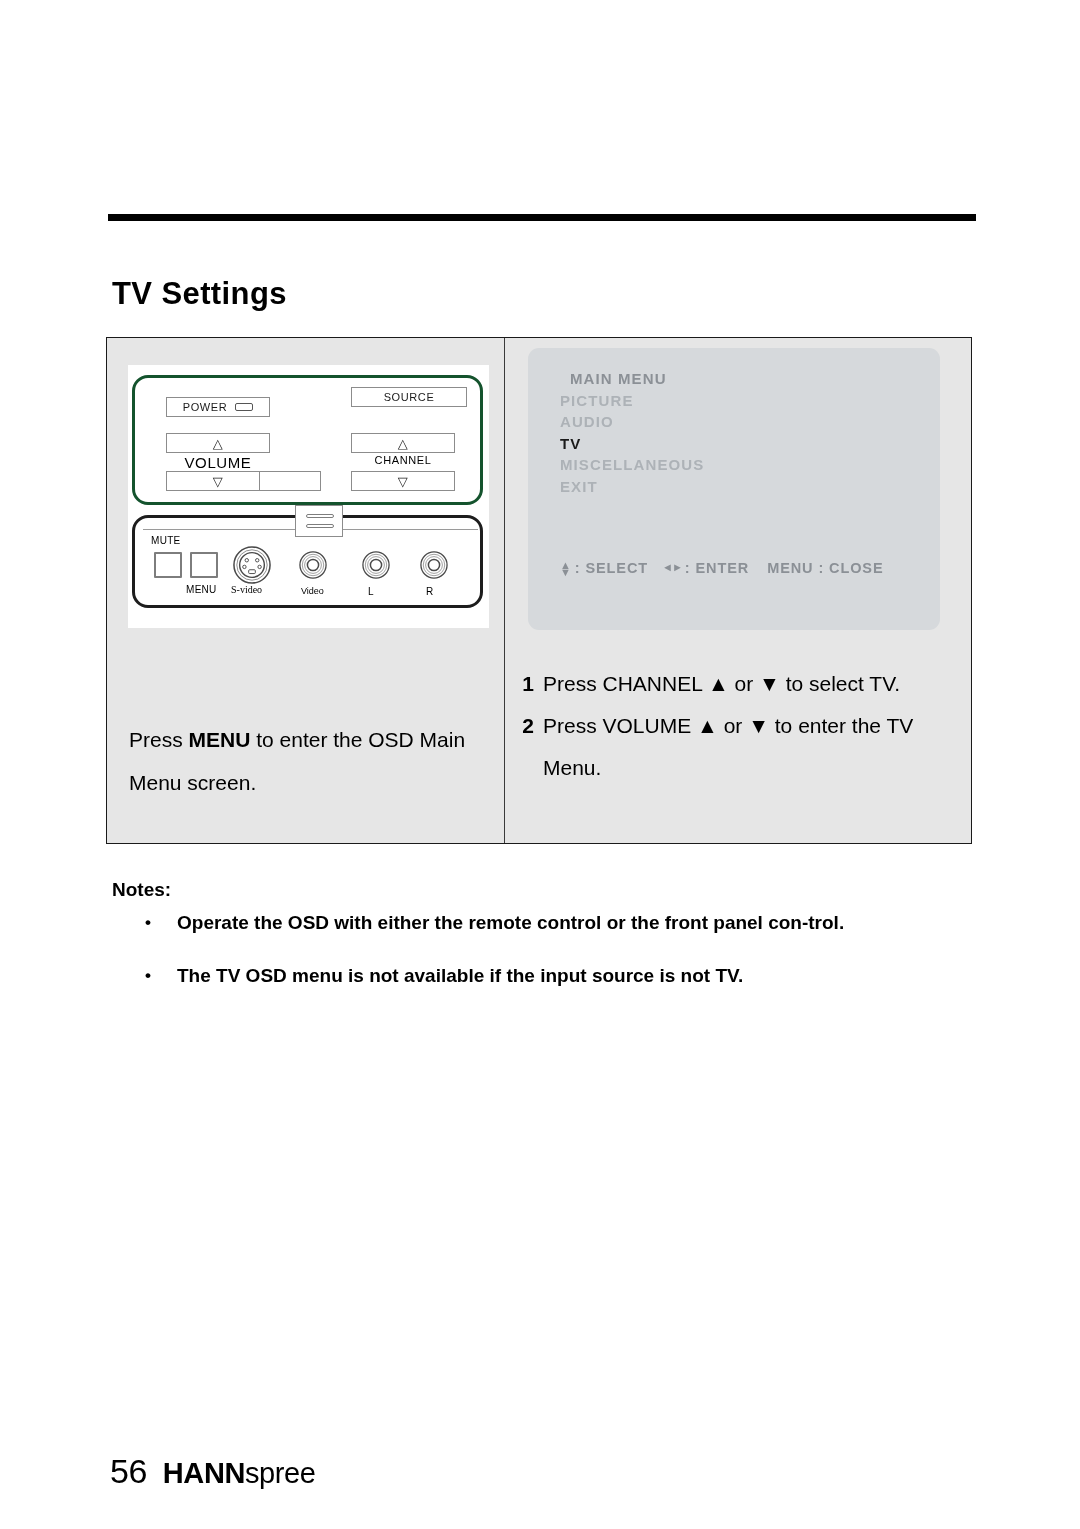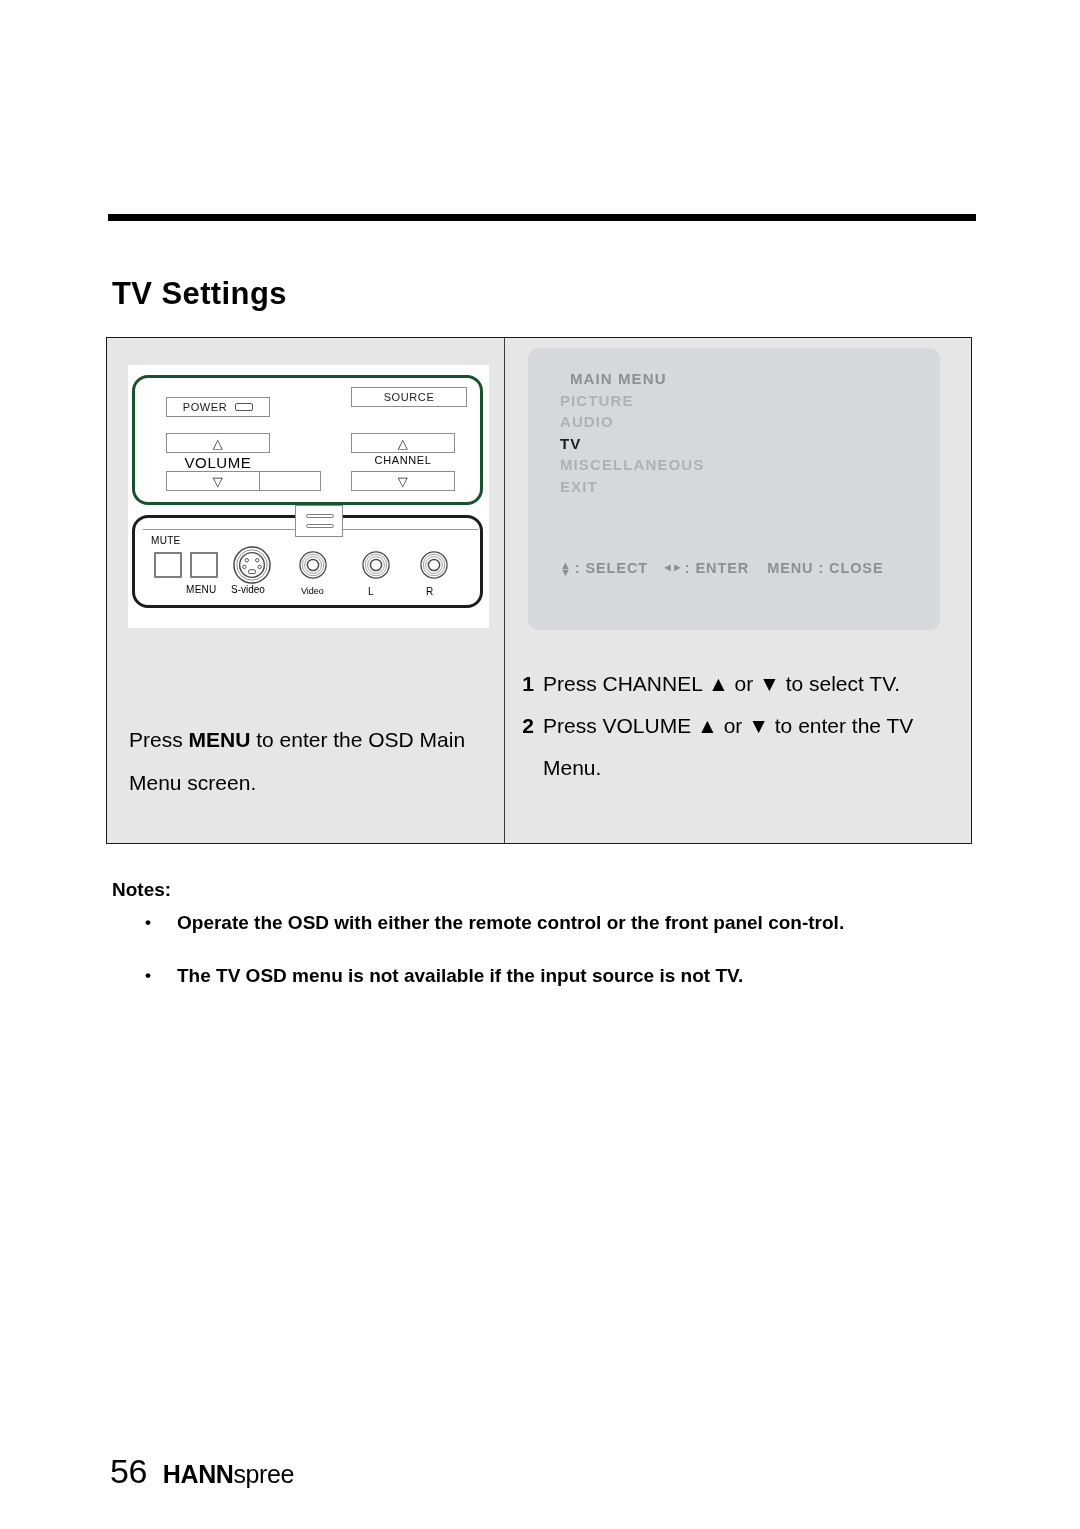--- a/index.html
+++ b/index.html
@@ -201,20 +201,21 @@
   .lbl-menu {
     position: absolute;
     left: 51px; top: 66px;
     font-size: 10px;
     letter-spacing: 0.3px;
   }
   .lbl-svideo {
     position: absolute;
     left: 96px; top: 66px;
     font-size: 10px;
+    font-family: Liberation Serif, serif;
   }
   .lbl-video {
     position: absolute;
     left: 166px; top: 68px;
     font-size: 9px;
   }
   .lbl-l {
     position: absolute;
     left: 233px; top: 68px;
     font-size: 10px;
@@ -371,21 +372,21 @@
     display: flex;
     align-items: baseline;
   }
   .footer-page {
     font-size: 34px;
     font-weight: normal;
     letter-spacing: -0.5px;
   }
   .footer-brand {
     margin-left: 16px;
-    font-size: 25px;
+    font-size: 29px;
     letter-spacing: -0.4px;
   }
   .footer-brand .b1 { font-weight: bold; }
   .footer-brand .b2 { font-weight: normal; }
 </style>
 </head>
 <body>
 
 <div class="top-rule"></div>
 

